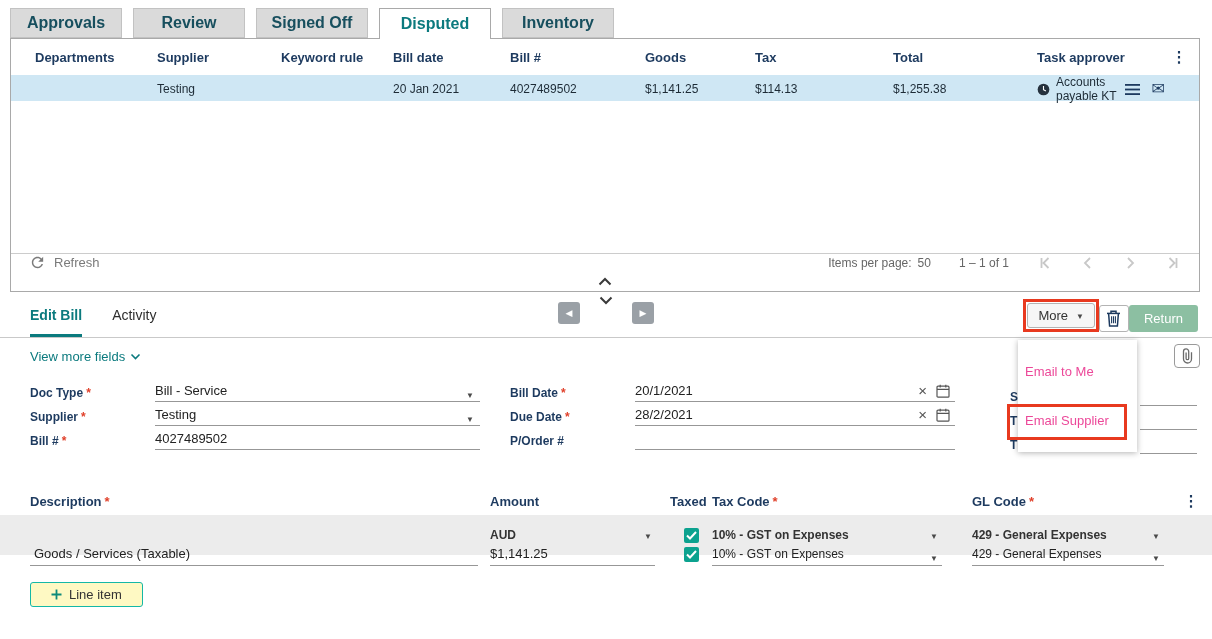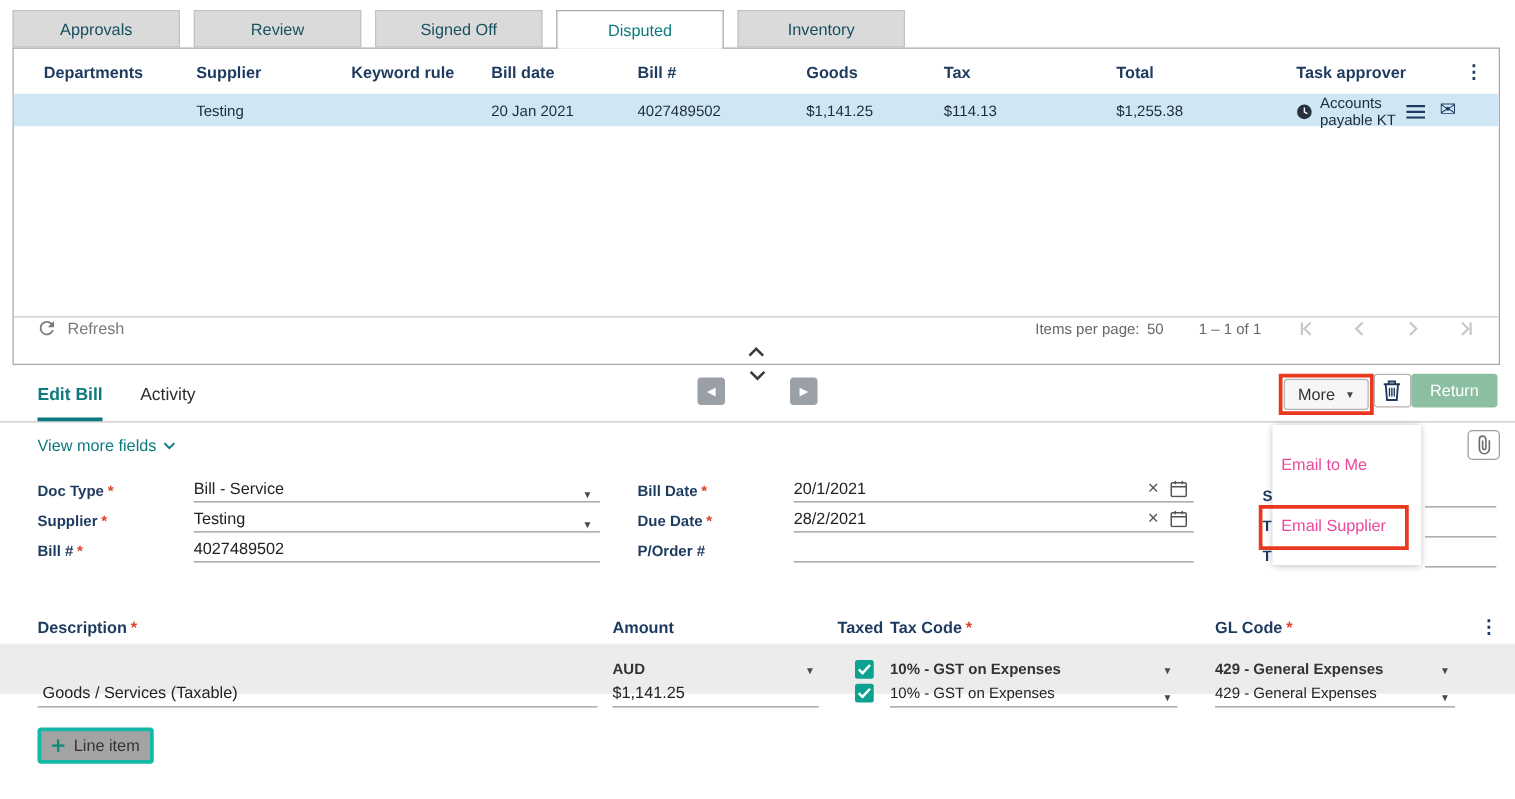--- a/index.html
+++ b/index.html
@@ -2,23 +2,23 @@
 <html><head>
 <meta charset="utf-8">
 <style>
   * { margin:0; padding:0; box-sizing:border-box; }
   html,body { background:#fff; }
   #app{ position:relative; width:1212px; height:639px; background:#fff;
         font-family:"Liberation Sans", sans-serif; overflow:hidden; cursor:default; }
 
   
   .tabbar{ position:absolute; top:8px; left:10px; display:flex; gap:11px; align-items:flex-start; z-index:5; }
-  .tab{ width:134px; height:30px; background:#dadada; border:1px solid #c2c2c2;
+  .tab{ width:112px; height:30px; background:#dadada; border:1px solid #c2c2c2;
         display:flex; align-items:center; justify-content:center;
-        font-size:13px; font-weight:normal; color:#174f5e; cursor:pointer; }
+        font-size:16px; font-weight:bold; color:#174f5e; cursor:pointer; }
   .tab.active{ background:#fff; border:1px solid #a9a9a9; border-bottom:none; height:31px; color:#0b7a7e; z-index:6; }
 
   
   .bills-box{ position:absolute; top:38px; left:10px; width:1190px; height:254px;
               border:1px solid #a9a9a9; background:#fff; }
   .tgrid{ display:grid; grid-template-columns:122px 124px 112px 117px 135px 110px 138px 144px 1fr 24px;
           align-items:center; padding:0 8px 0 24px; }
   .thead{ height:36px; font-size:13px; font-weight:bold; color:#1d3a5f; }
   .trow{ height:26px; background:#cfe7f4; font-size:12px; color:#1d2b36; cursor:pointer; }
   .approver{ display:flex; align-items:center; gap:6px; }
@@ -41,21 +41,21 @@
   .panel-header{ position:absolute; top:292px; left:0; width:1212px; height:46px; border-bottom:1px solid #c9c9c9; }
   .ptabs{ position:absolute; left:30px; top:0; height:100%; display:flex; gap:30px; }
   .ptab{ display:flex; align-items:center; height:100%; font-size:14px; color:#2e2e2e; cursor:pointer; }
   .ptab.active{ color:#0b7a7e; font-weight:bold; border-bottom:3px solid #0b7a7e; padding-top:3px; }
   .nav-controls{ position:absolute; left:50%; transform:translateX(-50%); top:0; width:96px; height:100%; }
   .nav-arrow{ position:absolute; top:10px; width:22px; height:22px; background:#9aa0a6; border-radius:3px;
               color:#fff; display:flex; align-items:center; justify-content:center; font-size:9px; cursor:pointer; }
   .nav-arrow.left{ left:0; } .nav-arrow.left::before{ content:"\25C0"; }
   .nav-arrow.right{ right:0; } .nav-arrow.right::before{ content:"\25B6"; }
   .collapse-down{ position:absolute; left:50%; transform:translateX(-50%); top:3px; cursor:pointer; padding:1px 5px; }
-  .actions{ position:absolute; right:14px; top:7px; display:flex; align-items:flex-start; gap:0; }
+  .actions{ position:absolute; right:14px; top:7px; display:flex; align-items:flex-end; gap:0; }
   .annot{ border:3px solid #e8391f; padding:1px; }
   .more-btn{ display:flex; align-items:center; gap:8px; background:#f6f6f6; border:1px solid #b3b3b3;
              border-radius:3px; padding:4px 10px; font-size:13px; color:#333; cursor:pointer; }
   .trash-btn{ width:30px; height:27px; border:1px solid #b3b3b3; border-radius:3px; background:#fff;
               display:flex; align-items:center; justify-content:center; cursor:pointer; }
   .return-btn{ background:#8cbfa2; color:#fff; border:none; border-radius:3px; padding:6px 15px;
                font-size:13px; font-family:inherit; cursor:pointer; }
 
   .view-more{ position:absolute; top:349px; left:30px; display:flex; align-items:center; gap:5px;
               color:#0b7a7e; font-size:13px; cursor:pointer; }
@@ -100,21 +100,21 @@
   .cb{ width:15px; height:15px; background:#0ca28f; border-radius:2px; margin:0 auto;
        display:flex; align-items:center; justify-content:center; cursor:pointer; }
   .lf{ position:relative; border-bottom:1px solid #979797; height:23px; display:flex; align-items:center;
        align-self:end; cursor:text; }
   .lf.mr12{ margin-right:12px; } .lf.mr15{ margin-right:15px; } .lf.mr30{ margin-right:30px; } .lf.mr18{ margin-right:18px; }
   .lf .sm{ font-size:12px; }
   .lf .lf-caret{ position:absolute; right:4px; top:6px; }
   .lf .pad{ padding-left:4px; }
 
   .add-line{ position:absolute; top:582px; left:30px; display:inline-flex; align-items:center; gap:7px;
-             border:3px solid #14b8a6; border-radius:3px; background:#a3a3a3; padding:4px 8px;
+             border:1px solid #14b8a6; border-radius:3px; background:#fef9c3; padding:4px 20px;
              font-size:13px; color:#333; cursor:pointer; }
 </style>
 </head>
 <body>
 
 <div id="app">
 
   <div class="tabbar">
     <div class="tab">Approvals</div>
     <div class="tab">Review</div>

